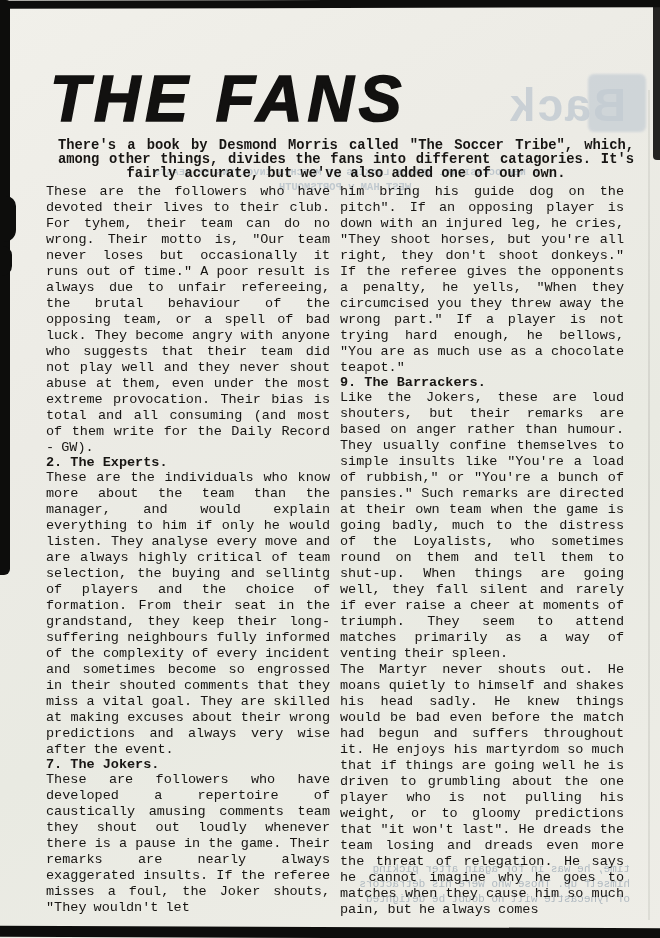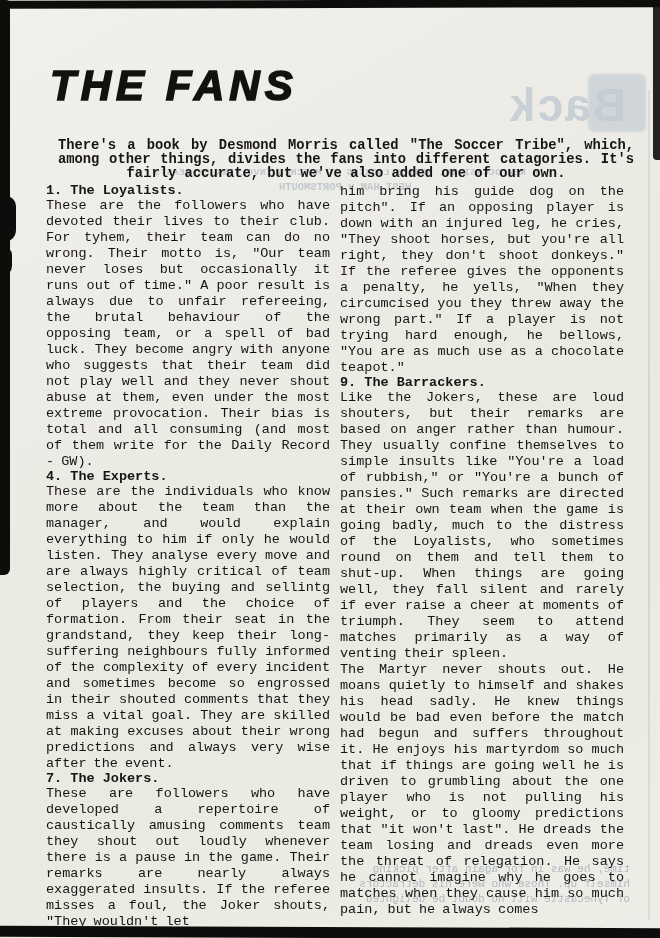--- a/index.html
+++ b/index.html
@@ -55,21 +55,21 @@
   .ghost-bottom {
     left: 312px; top: 862px; width: 318px;
     font-size: 11px; line-height: 15px; text-align: left;
     color: #a9b4bd; opacity: .9; filter: blur(.35px);
   }
   
   .title {
     position: absolute; left: 50px; top: 62px; margin: 0;
     font-family: "Liberation Sans", sans-serif;
     font-style: italic; font-weight: bold;
-    font-size: 42px; letter-spacing: 5px;
+    font-size: 64px; letter-spacing: 5px;
     color: #121110;
     -webkit-text-stroke: 1.6px #121110;
   }
   .intro {
     position: absolute; left: 46px; top: 127px; width: 576px; margin: 12px;
     font-weight: bold; font-size: 13.8px; line-height: 14.2px;
     color: #171513;
     text-align: justify; text-align-last: center;
   }
   .cols {
@@ -100,23 +100,22 @@
     <div>time, he was in for again after picking</div>
     <div>himself up. Those who were his detractors</div>
     <div>of Tynecastle will no doubt be delighted</div>
   </div>
 
   <h1 class="title">THE FANS</h1>
   <p class="intro">There's a book by Desmond Morris called "The Soccer Tribe", which, among other things, divides the fans into different catagories. It's fairly accurate, but we've also added one of our own.</p>
 
   <div class="cols">
     <div class="col">
-      <div class="sec-heading">1. The Loyalists.</div>
       <div class="sec-body">These are the followers who have devoted their lives to their club. For tyhem, their team can do no wrong. Their motto is, "Our team never loses but occasionally it runs out of time." A poor result is always due to unfair refereeing, the brutal behaviour of the opposing team, or a spell of bad luck. They become angry with anyone who suggests that their team did not play well and they never shout abuse at them, even under the most extreme provocation. Their bias is total and all consuming (and most of them write for the Daily Record - GW).</div>
-      <div class="sec-heading">4. The Experts.</div>
+      <div class="sec-heading">2. The Experts.</div>
       <div class="sec-body">These are the individuals who know more about the team than the manager, and would explain everything to him if only he would listen. They analyse every move and are always highly critical of team selection, the buying and sellintg of players and the choice of formation. From their seat in the grandstand, they keep their long-suffering neighbours fully informed of the complexity of every incident and sometimes become so engrossed in their shouted comments that they miss a vital goal. They are skilled at making excuses about their wrong predictions and always very wise after the event.</div>
       <div class="sec-heading">7. The Jokers.</div>
       <div class="sec-body">These are followers who have developed a repertoire of caustically amusing comments team they shout out loudly whenever there is a pause in the game. Their remarks are nearly always exaggerated insults. If the referee misses a foul, the Joker shouts, "They wouldn't let</div>
     </div>
     <div class="col">
       <div class="sec-body">him bring his guide dog on the pitch". If an opposing player is down with an injured leg, he cries, "They shoot horses, but you're all right, they don't shoot donkeys." If the referee gives the opponents a penalty, he yells, "When they circumcised you they threw away the wrong part." If a player is not trying hard enough, he bellows, "You are as much use as a chocolate teapot."</div>
       <div class="sec-heading">9. The Barrackers.</div>
       <div class="sec-body">Like the Jokers, these are loud shouters, but their remarks are based on anger rather than humour. They usually confine themselves to simple insults like "You're a load of rubbish," or "You're a bunch of pansies." Such remarks are directed at their own team when the game is going badly, much to the distress of the Loyalists, who sometimes round on them and tell them to shut-up. When things are going well, they fall silent and rarely if ever raise a cheer at moments of triumph. They seem to attend matches primarily as a way of venting their spleen.</div>
       <div class="sec-body">The Martyr never shouts out. He moans quietly to himself and shakes his head sadly. He knew things would be bad even before the match had begun and suffers throughout it. He enjoys his martyrdom so much that if things are going well he is driven to grumbling about the one player who is not pulling his weight, or to gloomy predictions that "it won't last". He dreads the team losing and dreads even more the threat of relegation. He says he cannot imagine why he goes to matches when they cause him so much pain, but he always comes</div>
     </div>

